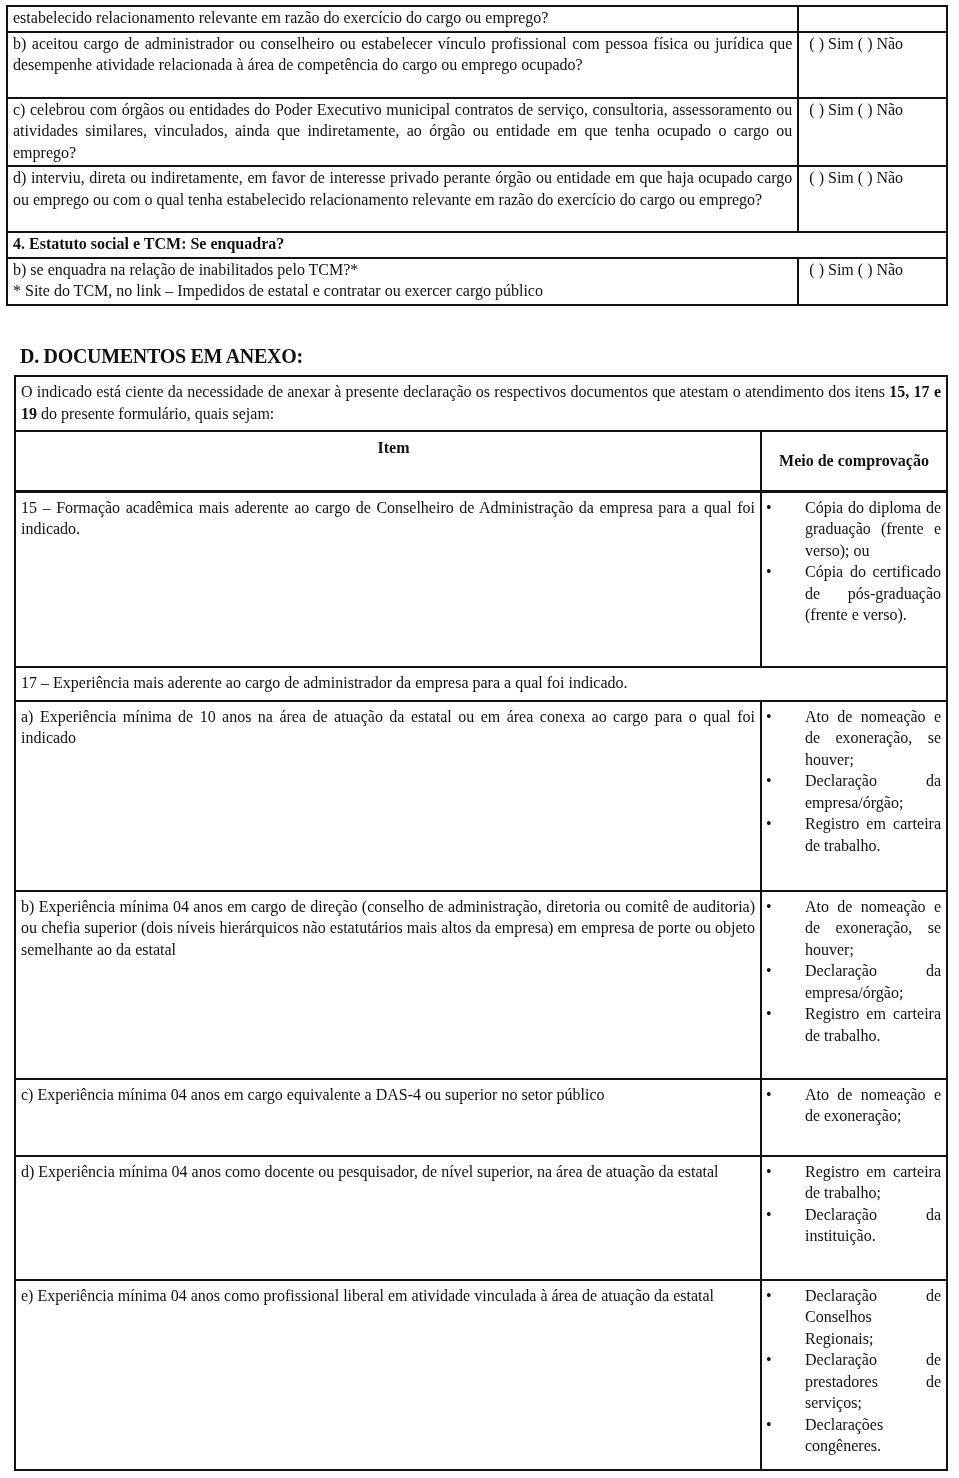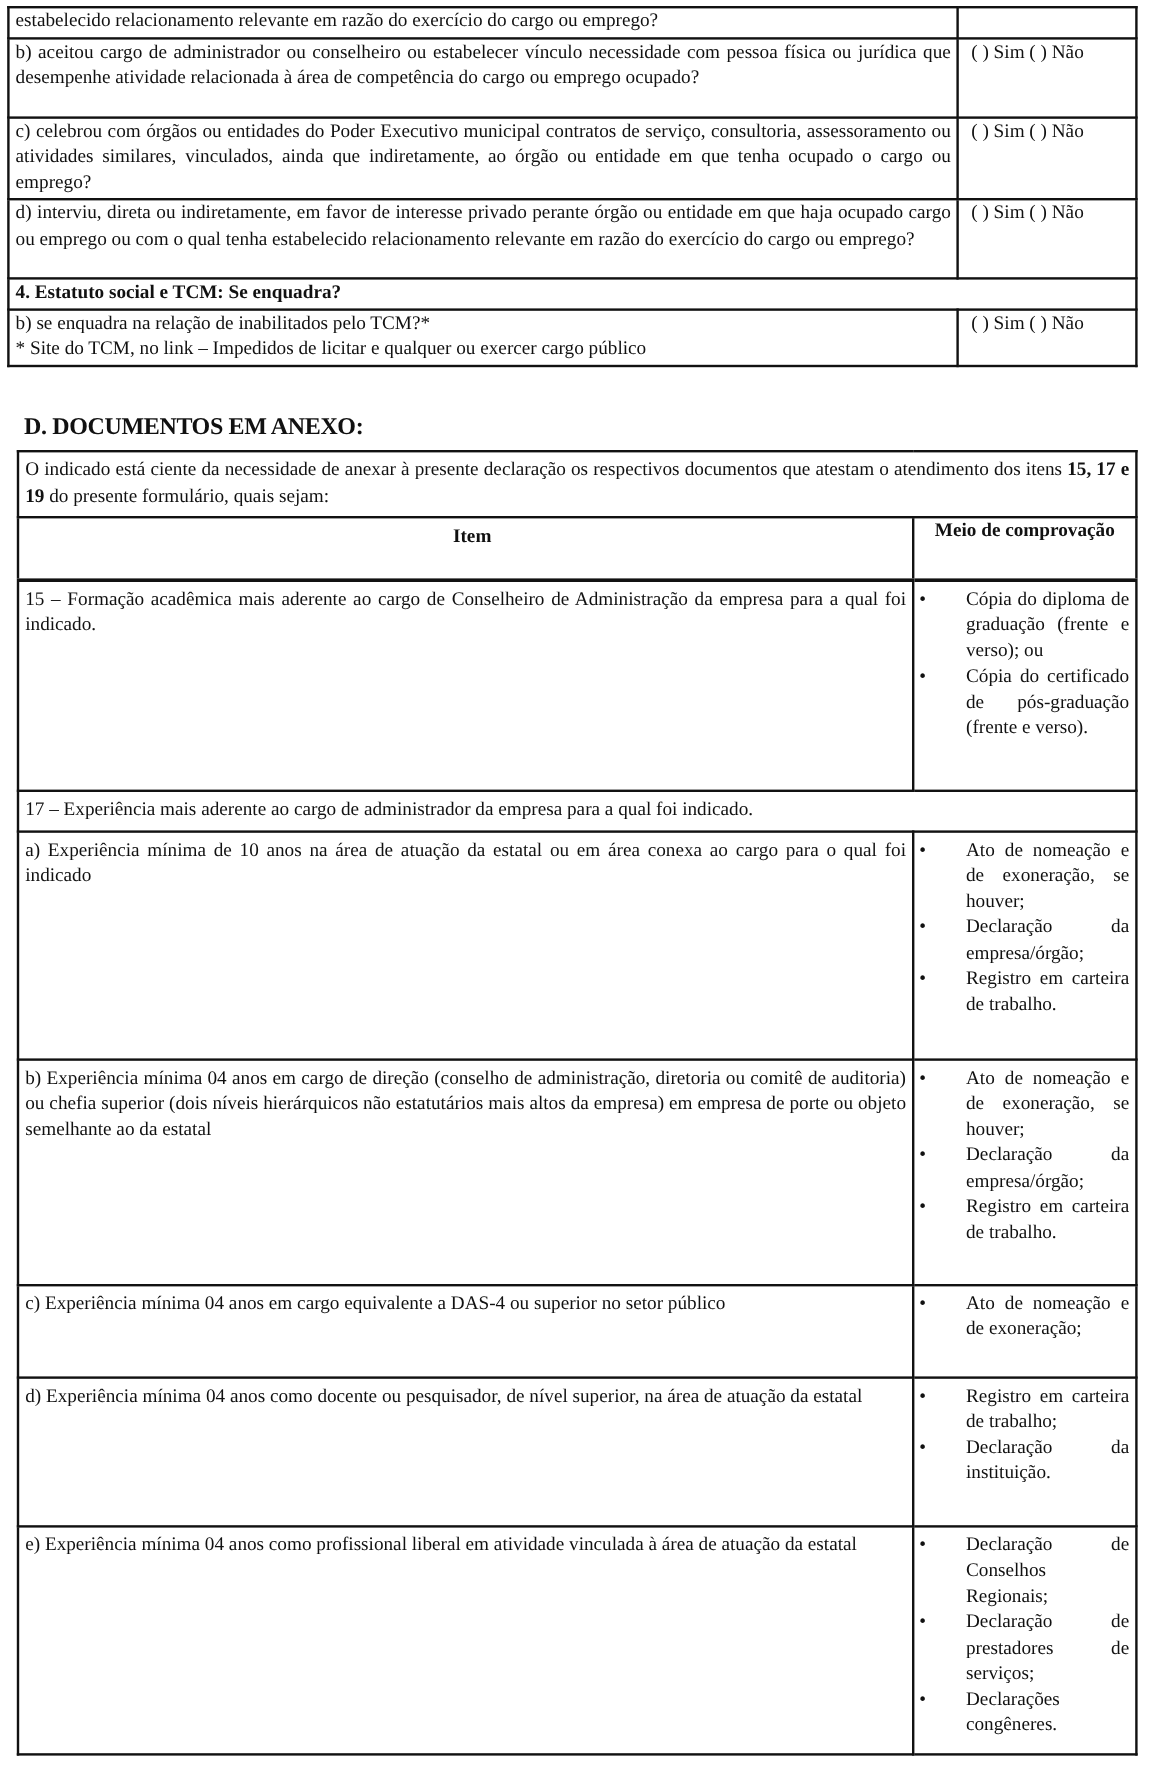--- a/index.html
+++ b/index.html
@@ -39,54 +39,54 @@
 </head>
 <body>
 
 <table id="top-table">
   <tbody>
       <tr style="height:24px">
     <td class="q just">estabelecido relacionamento relevante em razão do exercício do cargo ou emprego?</td>
     <td class="a"></td>
   </tr>
   <tr style="height:66px">
-    <td class="q just">b) aceitou cargo de administrador ou conselheiro ou estabelecer vínculo necessidade com pessoa física ou jurídica que desempenhe atividade relacionada à área de competência do cargo ou emprego ocupado?</td>
+    <td class="q just">b) aceitou cargo de administrador ou conselheiro ou estabelecer vínculo profissional com pessoa física ou jurídica que desempenhe atividade relacionada à área de competência do cargo ou emprego ocupado?</td>
     <td class="a">( ) Sim ( ) Não</td>
   </tr>
   <tr style="height:66px">
     <td class="q just">c) celebrou com órgãos ou entidades do Poder Executivo municipal contratos de serviço, consultoria, assessoramento ou atividades similares, vinculados, ainda que indiretamente, ao órgão ou entidade em que tenha ocupado o cargo ou emprego?</td>
     <td class="a">( ) Sim ( ) Não</td>
   </tr>
   <tr style="height:66px">
     <td class="q just">d) interviu, direta ou indiretamente, em favor de interesse privado perante órgão ou entidade em que haja ocupado cargo ou emprego ou com o qual tenha estabelecido relacionamento relevante em razão do exercício do cargo ou emprego?</td>
     <td class="a">( ) Sim ( ) Não</td>
   </tr>
   <tr style="height:22px">
     <td class="hdr" colspan="2">4. Estatuto social e TCM: Se enquadra?</td>
   </tr>
   <tr style="height:44px">
     <td class="q">
       <div>b) se enquadra na relação de inabilitados pelo TCM?*</div>
-      <div>* Site do TCM, no link – Impedidos de licitar e qualquer ou exercer cargo público</div>
+      <div>* Site do TCM, no link – Impedidos de estatal e contratar ou exercer cargo público</div>
     </td>
     <td class="a">( ) Sim ( ) Não</td>
   </tr>
 </tbody>
   </table>
 
 <div id="section-title">D. DOCUMENTOS EM ANEXO:</div>
 
 <table id="docs-table">
   <tbody>
       <tr>
     <td colspan="2" class="just"><span>O indicado está ciente da necessidade de anexar à presente declaração os respectivos documentos que atestam o atendimento dos itens </span><span class="bold">15, 17 e 19</span><span> do presente formulário, quais sejam:</span></td>
   </tr>
   <tr class="head-row" style="height:52px">
     <th>Item</th>
-    <th style="padding:0 12px">Meio de comprovação</th>
+    <th style="padding:18px 12px">Meio de comprovação</th>
   </tr>
 
   <tr style="height:176px">
     <td class="item just">15 – Formação acadêmica mais aderente ao cargo de Conselheiro de Administração da empresa para a qual foi indicado.</td>
     <td class="means">
       <ul class="bl">
         <li><span class="dot">•</span><span>Cópia do diploma de graduação (frente e verso); ou</span></li>
         <li><span class="dot">•</span><span>Cópia do certificado de pós-graduação (frente e verso).</span></li>
       </ul>
     </td>

